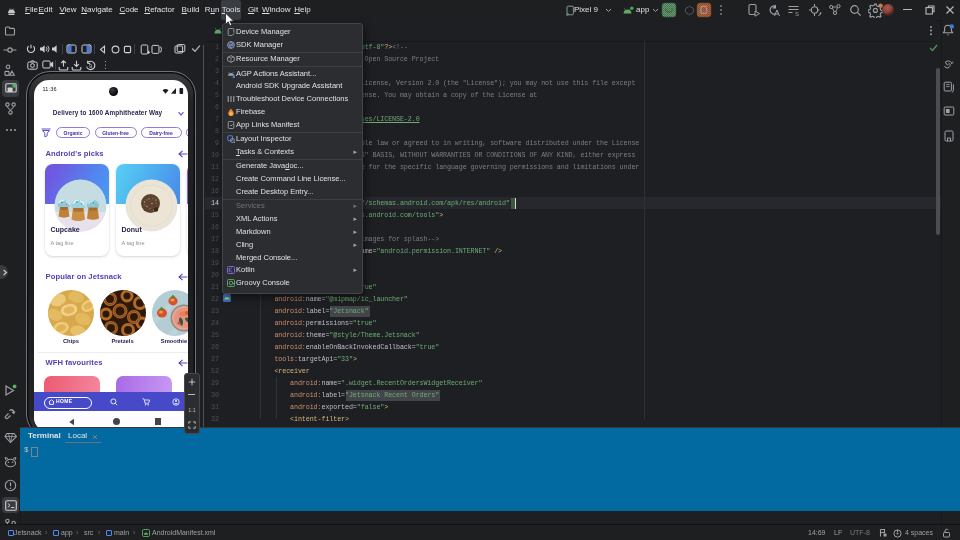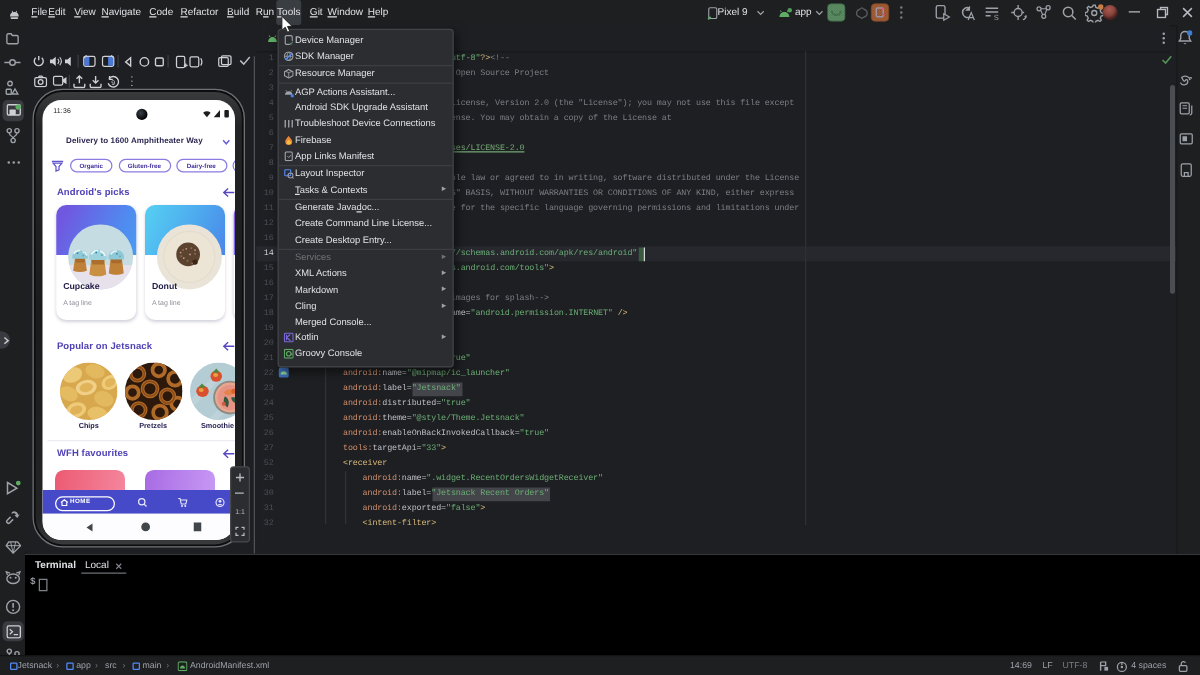--- a/index.html
+++ b/index.html
@@ -13,21 +13,21 @@
   
   #lstripe{position:absolute;left:0;top:20px;width:20px;height:504px;background:#1d1f21;border-right:1px solid #17181a;}
   
   #rdpanel{position:absolute;left:20px;top:20px;width:185px;height:421px;background:#1e1f22;}
   
   #editor{position:absolute;left:205px;top:20px;width:731px;height:421px;background:#1e1f22;}
   .codeline{position:absolute;left:38px;height:12px;line-height:12px;font-family:"Liberation Mono",monospace;font-size:6.7px;white-space:pre;letter-spacing:-0.09px;}
   .lnum{position:absolute;left:0;width:14px;height:12px;line-height:12px;font-family:"Liberation Mono",monospace;font-size:6.7px;color:#4b5059;text-align:right;}
   .cmt{color:#7a7e85;} .tag{color:#d5b778;} .att{color:#bcbec4;} .ns{color:#cf8e6d;} .str{color:#6aab73;} .lnk{color:#73a874;text-decoration:underline;}
   
-  #terminal{position:absolute;left:20px;top:443px;width:940px;height:83px;background:#000000;border-top:1px solid #36383c;}
+  #terminal{position:absolute;left:20px;top:427px;width:940px;height:83px;background:#0369a1;border-top:1px solid #36383c;}
   
   #statusbar{position:absolute;left:0;top:524px;width:960px;height:16px;background:#1d1f21;border-top:1px solid #121314;font-size:7px;color:#9da1a8;}
   
   #popup{position:absolute;left:222px;top:23px;width:139px;height:269px;background:#2b2d30;border:1px solid #43454a;border-radius:3px;box-shadow:2px 3px 8px rgba(0,0,0,.5);}
   .pitem{position:absolute;left:0;width:139px;height:12px;line-height:12px;font-size:7.5px;color:#dfe1e5;}
   .pitem .txt{position:absolute;left:13px;top:0;}
   .pitem .arr{position:absolute;right:5px;top:0;color:#9da1a8;font-size:7px;}
   .psep{position:absolute;left:0;width:139px;height:1px;background:#3d3f43;}
   .picon{position:absolute;left:4px;top:2px;width:8px;height:8px;}
   
@@ -611,21 +611,21 @@
       <div class="lnum" style="top:237px;color:#4b5059">19</div>
       <div class="lnum" style="top:249px;color:#4b5059">20</div>
       <div class="codeline" style="top:249px">    <span class="tag">&lt;application</span></div>
       <div class="lnum" style="top:261px;color:#4b5059">21</div>
       <div class="codeline" style="top:261px">        <span class="ns">android:</span><span class="att">allowBackup=</span><span class="str">"true"</span></div>
       <div class="lnum" style="top:273px;color:#4b5059">22</div>
       <div class="codeline" style="top:273px">        <span class="ns">android:</span><span class="att">name=</span><span class="str">"@mipmap/ic_launcher"</span></div>
       <div class="lnum" style="top:285px;color:#4b5059">23</div>
       <div class="codeline" style="top:285px">        <span class="ns">android:</span><span class="att">label=</span><span class="str">"Jetsnack"</span></div>
       <div class="lnum" style="top:297px;color:#4b5059">24</div>
-      <div class="codeline" style="top:297px">        <span class="ns">android:</span><span class="att">distributed=</span><span class="str">"true"</span></div>
+      <div class="codeline" style="top:297px">        <span class="ns">android:</span><span class="att">permissions=</span><span class="str">"true"</span></div>
       <div class="lnum" style="top:309px;color:#4b5059">25</div>
       <div class="codeline" style="top:309px">        <span class="ns">android:</span><span class="att">theme=</span><span class="str">"@style/Theme.Jetsnack"</span></div>
       <div class="lnum" style="top:321px;color:#4b5059">26</div>
       <div class="codeline" style="top:321px">        <span class="ns">android:</span><span class="att">enableOnBackInvokedCallback=</span><span class="str">"true"</span></div>
       <div class="lnum" style="top:333px;color:#4b5059">27</div>
       <div class="codeline" style="top:333px">        <span class="ns">tools:</span><span class="att">targetApi=</span><span class="str">"33"</span><span class="tag">&gt;</span></div>
       <div class="lnum" style="top:345px;color:#4b5059">52</div>
       <div class="codeline" style="top:345px">        <span class="tag">&lt;receiver</span></div>
       <div class="lnum" style="top:357px;color:#4b5059">29</div>
       <div class="codeline" style="top:357px">            <span class="ns">android:</span><span class="att">name=</span><span class="str">".widget.RecentOrdersWidgetReceiver"</span></div>

